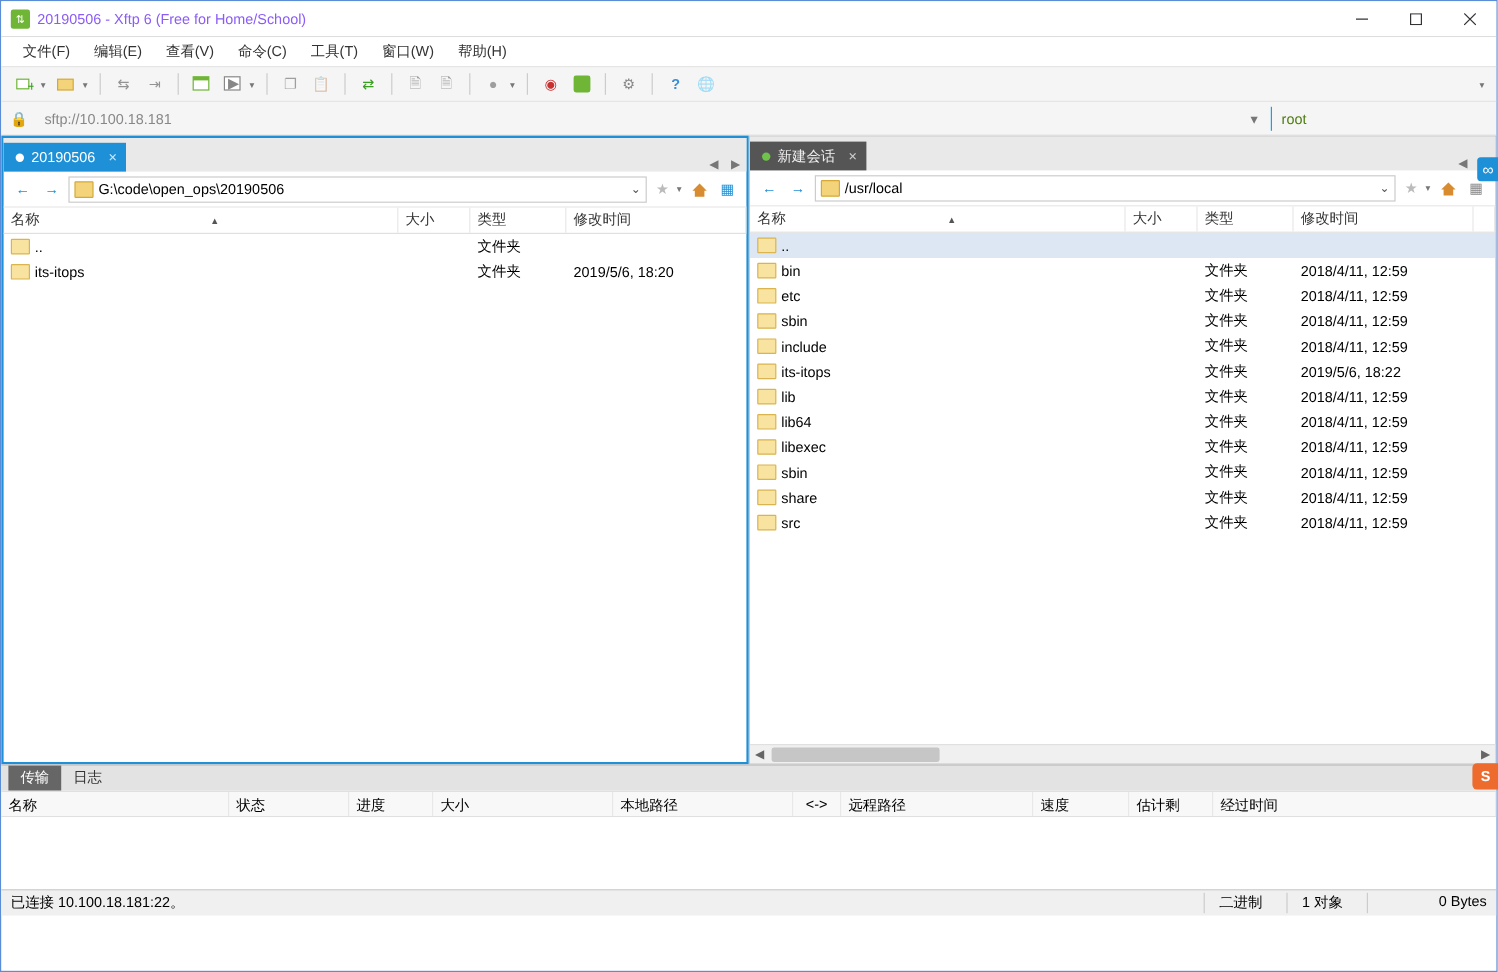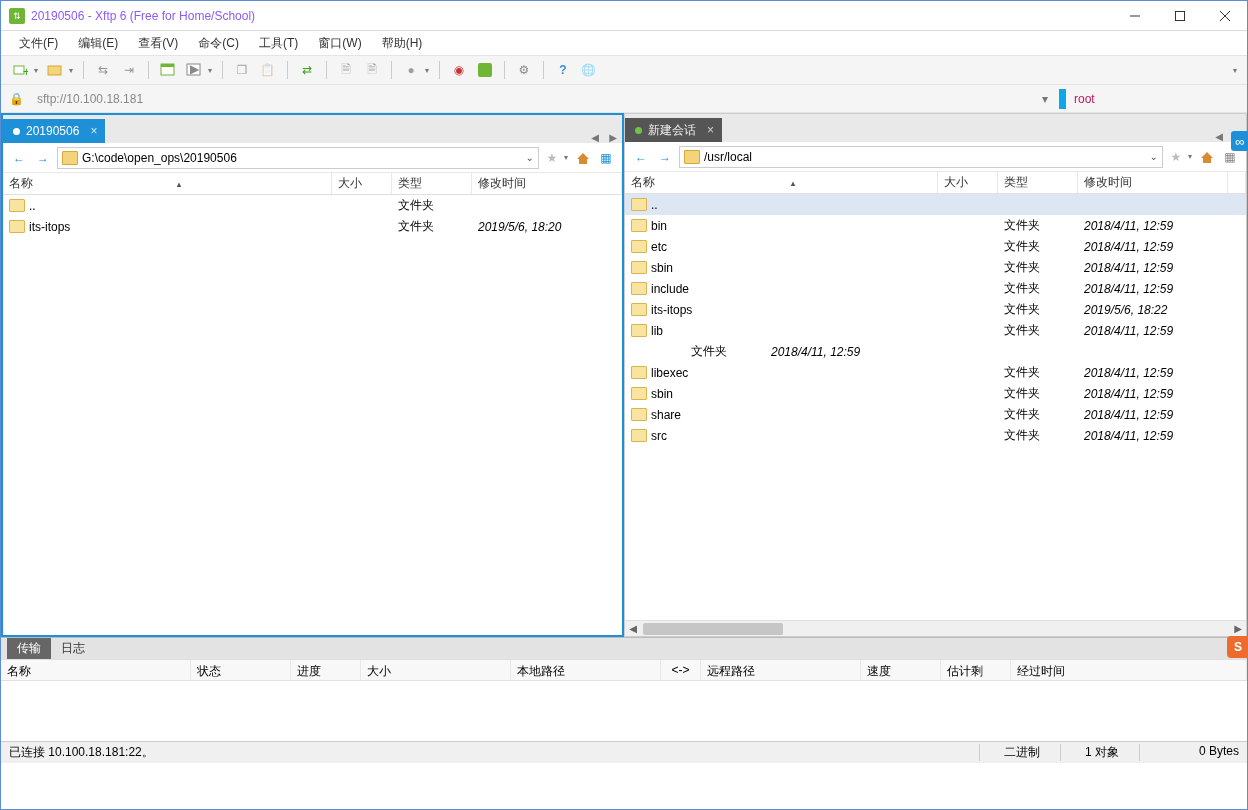--- a/index.html
+++ b/index.html
@@ -17,21 +17,21 @@
   
   .toolbar { height: 30px; background: #f5f5f5; border-top:1px solid #e5e5e5; border-bottom: 1px solid #e5e5e5; display: flex; align-items: center; padding: 0 8px; gap: 4px; }
   .tb-btn { width: 22px; height: 22px; display: flex; align-items: center; justify-content: center; border-radius:2px; }
   .tb-sep { width: 1px; height: 18px; background: #ccc; margin: 0 4px; }
   .tb-drop { width: 8px; display:flex; align-items:center; justify-content:center; color:#777; font-size:8px; margin-left:-3px;}
   
   .addrbar { height: 28px; background: #f5f5f5; display: flex; align-items: center; padding: 4px 8px; gap: 6px; border-bottom:1px solid #e5e5e5;}
   .addrbar .lock { width:16px; color:#e2a64e; }
   .addrbar .addr-input { flex: 1; color: #888; padding: 3px 6px; }
   .addrbar .addr-drop { width: 16px; color:#777; text-align:center;}
-  .addrbar .field { width: 180px; border-left: 7px solid #0ea5e9; padding: 3px 8px; color: #be185d; }
+  .addrbar .field { width: 180px; border-left: 1px solid #0ea5e9; padding: 3px 8px; color: #4d7c0f; }
   
   .panes { flex: 0 0 524px; display: flex; height: 524px; }
   .pane { width: 50%; display: flex; flex-direction: column; border: 1px solid #ccc; margin:0; }
   .pane.left { border:2px solid #1e90d8;justify-content:flex-end; }
   
   .pane-tabs { height: 28px; background: #e9e9e9; display: flex; align-items: flex-end; padding-left:0; }
   .pane-tabs .tab { height: 24px; padding: 0 26px 0 10px; display: flex; align-items: center; gap:6px; font-size: 12px; position: relative; }
   .pane-tabs .tab.blue { background: #1e90d8; color:#fff; }
   .pane-tabs .tab.dark { background: #555; color:#eee; }
   .pane-tabs .tab .dot { width:7px; height:7px; border-radius:50%; }
@@ -60,38 +60,38 @@
   .sort-ind { margin:0 auto; font-size:9px; color:#555; }
   
   .file-rows { flex:1; overflow:hidden; position:relative; }
   .row { display:flex; height:21px; align-items:center; }
   .row.sel { background:#dde7f3; }
   .row .c { padding:0 6px; }
   .row .name { flex:1; display:flex; align-items:center; gap:4px; }
   .row .folder-ic { width:16px; height:13px; background:#f8e3a0; border:1px solid #d9b44f; border-radius:1px; flex-shrink:0; }
   .row .size { width:60px; text-align:right; }
   .row .type { width:80px; }
-  .row .time { width:150px;font-style:italic; }
+  .row .time { width:150px; }
   .row .ext { width:18px; }
   .hscroll { height:16px; background:#f0f0f0; border-top:1px solid #e0e0e0; display:flex; align-items:center; }
   .hscroll .thumb { height:12px; background:#c6c6c6; width:140px; margin-left:2px; border-radius:2px;}
   .hscroll .arrow { width:16px; text-align:center; color:#666; font-size:10px;}
   
   .bottom-tabs { height:22px; background:#e3e3e3; border-top:1px solid #bbb; display:flex; align-items:center; padding-left:6px; }
   .bottom-tabs .btab { padding:2px 10px; color:#333; }
   .bottom-tabs .btab.active { background:#666; color:#fff; }
   
   .xfer-head { height:22px; background:#f8f8f8; display:flex; border-bottom:1px solid #e0e0e0; border-top:1px solid #e0e0e0; }
   .xfer-head .xc { border-right:1px solid #e8e8e8; padding:3px 6px; }
   .xfer-body { height:60px; background:#fff; }
   
   .statusbar { height:22px; background:#f0f0f0; border-top:1px solid #ccc; display:flex; align-items:center; padding:0 8px; }
   .statusbar .s-left { flex:1; }
   .statusbar .s-right { display:flex; gap:20px; }
-  .statusbar .s-item { border-left:1px solid #ccc; padding-left:24px; }
+  .statusbar .s-item { border-left:1px solid #ccc; padding-left:12px; }
   
   .side-badge { position:absolute; right:-1px; top:131px; width:18px; height:20px; background:#1e90d8; color:#fff; display:flex; align-items:center; justify-content:center; font-size:13px; border-radius:3px 0 0 3px;}
   .side-orange { position:absolute; right:-1px; top:636px; width:22px; height:22px; background:#ec6b2d; border-radius:4px 0 0 4px; display:flex; align-items:center; justify-content:center; color:#fff; font-weight:bold;}
 </style>
 </head>
 <body>
 
 <div class="titlebar">
   <div class="app-icon">⇅</div>
   <div class="title">20190506 - Xftp 6 (Free for Home/School)</div>
@@ -352,20 +352,24 @@
           <div class="c name">
             <div class="folder-ic"></div>
             <span>lib</span>
           </div>
           <div class="c size"></div>
           <div class="c type">文件夹</div>
           <div class="c time">2018/4/11, 12:59</div>
           <div class="c ext"></div>
         </div>
         <div class="row">
+          <div class="c name">
+            <div class="folder-ic"></div>
+            <span>lib64</span>
+          </div>
           <div class="c size"></div>
           <div class="c type">文件夹</div>
           <div class="c time">2018/4/11, 12:59</div>
           <div class="c ext"></div>
         </div>
         <div class="row">
           <div class="c name">
             <div class="folder-ic"></div>
             <span>libexec</span>
           </div>

